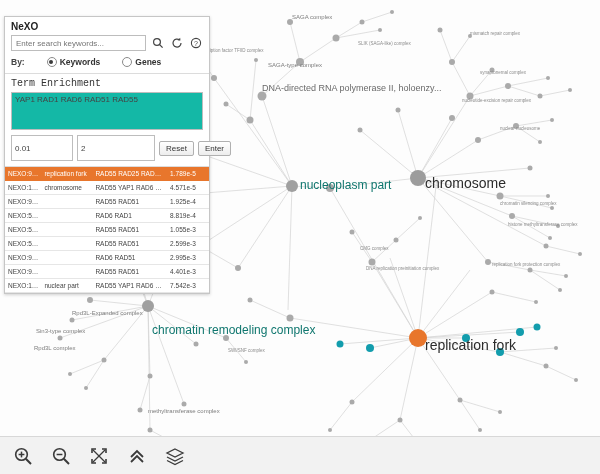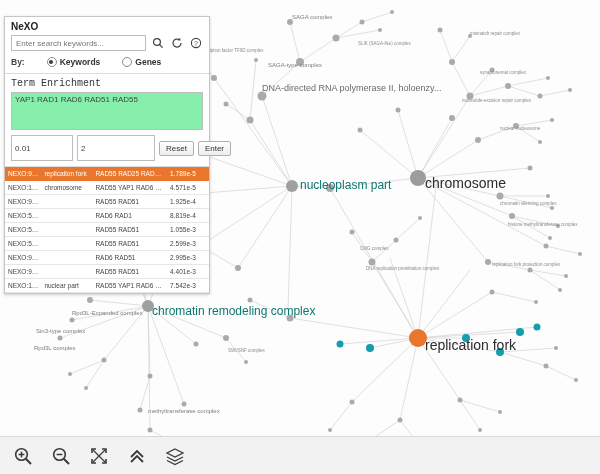--- a/index.html
+++ b/index.html
@@ -153,21 +153,21 @@
   .term-header {
     font-size: 10px;
     color: #333;
     padding: 4px 6px 3px 6px;
     font-family: Liberation Mono, monospace;
   }
   .term-box {
     margin: 0 6px 5px 6px;
     height: 38px;
     border: 1px solid #bdbdbd;
-    background: #86efac;
+    background: #14b8a6;
     font-size: 8px;
     color: #444;
     padding: 2px 3px;
     box-sizing: border-box;
     overflow: hidden;
     line-height: 1.35;
   }
   .param-row {
     display: flex;
     align-items: center;
@@ -465,21 +465,21 @@
         <div class="net-label xlarge" style="left: 425px; top: 175px;">chromosome</div>
         <div class="net-label large" style="left: 300px; top: 178px;">nucleoplasm part</div>
         <div class="net-label tiny" style="left: 500px; top: 201px;">chromatin silencing complex</div>
         <div class="net-label small" style="left: 95px; top: 202px;">H4/H2A histone acetyltransferase complex</div>
         <div class="net-label tiny" style="left: 70px; top: 182px;">nucleosome disassembly complex</div>
         <div class="net-label tiny" style="left: 508px; top: 222px;">histone methyltransferase complex</div>
         <div class="net-label tiny" style="left: 360px; top: 246px;">CMG complex</div>
         <div class="net-label med" style="left: 118px; top: 248px;">nuclear chromatin</div>
         <div class="net-label tiny" style="left: 366px; top: 266px;">DNA replication preinitiation complex</div>
         <div class="net-label tiny" style="left: 492px; top: 262px;">replication fork protection complex</div>
-        <div class="net-label large" style="left: 152px; top: 304px;">chromatin remodeling complex</div>
+        <div class="net-label large" style="left: 152px; top: 323px;">chromatin remodeling complex</div>
         <div class="net-label small" style="left: 72px; top: 310px;">Rpd3L-Expanded complex</div>
         <div class="net-label xlarge" style="left: 425px; top: 337px;">replication fork</div>
         <div class="net-label small" style="left: 36px; top: 328px;">Sin3-type complex</div>
         <div class="net-label small" style="left: 34px; top: 345px;">Rpd3L complex</div>
         <div class="net-label tiny" style="left: 228px; top: 348px;">SWI/SNF complex</div>
         <div class="net-label small" style="left: 148px; top: 408px;">methyltransferase complex</div>
         <div class="net-label small" style="left: 150px; top: 436px;">Set1C/COMPASS complex</div>
       </div>
   </div>
 

